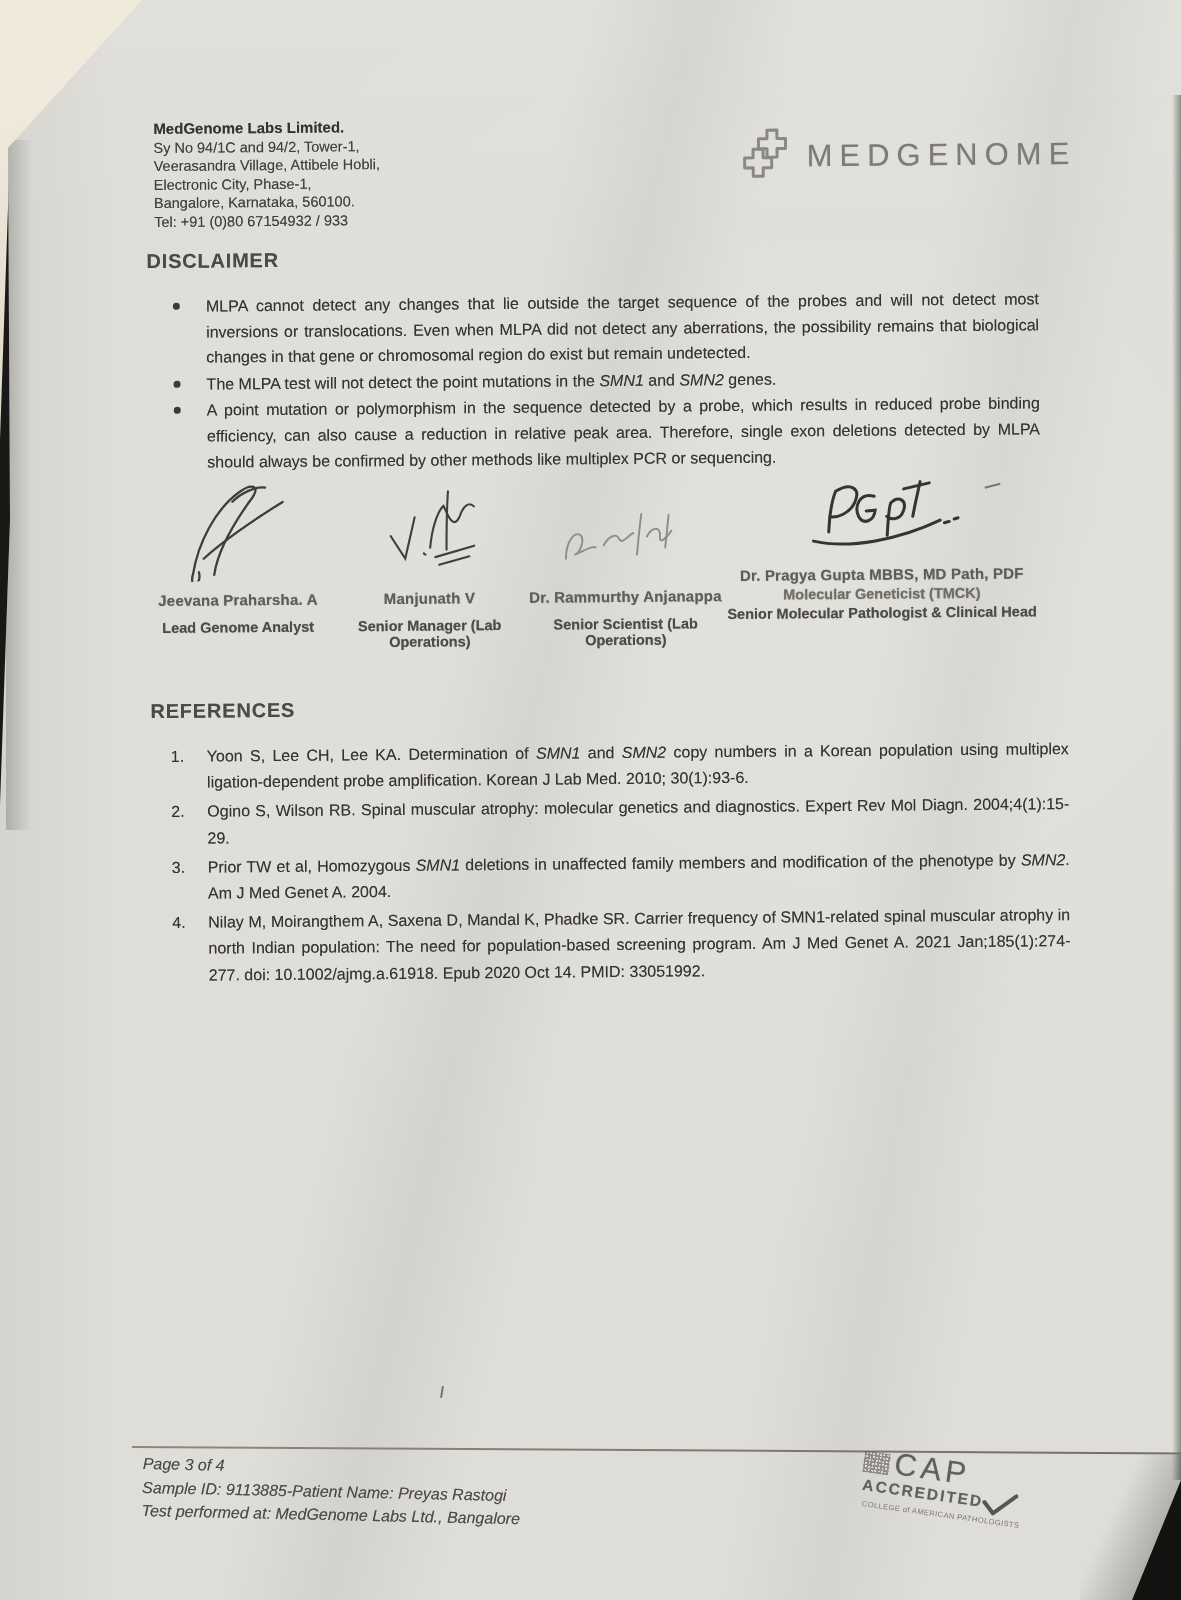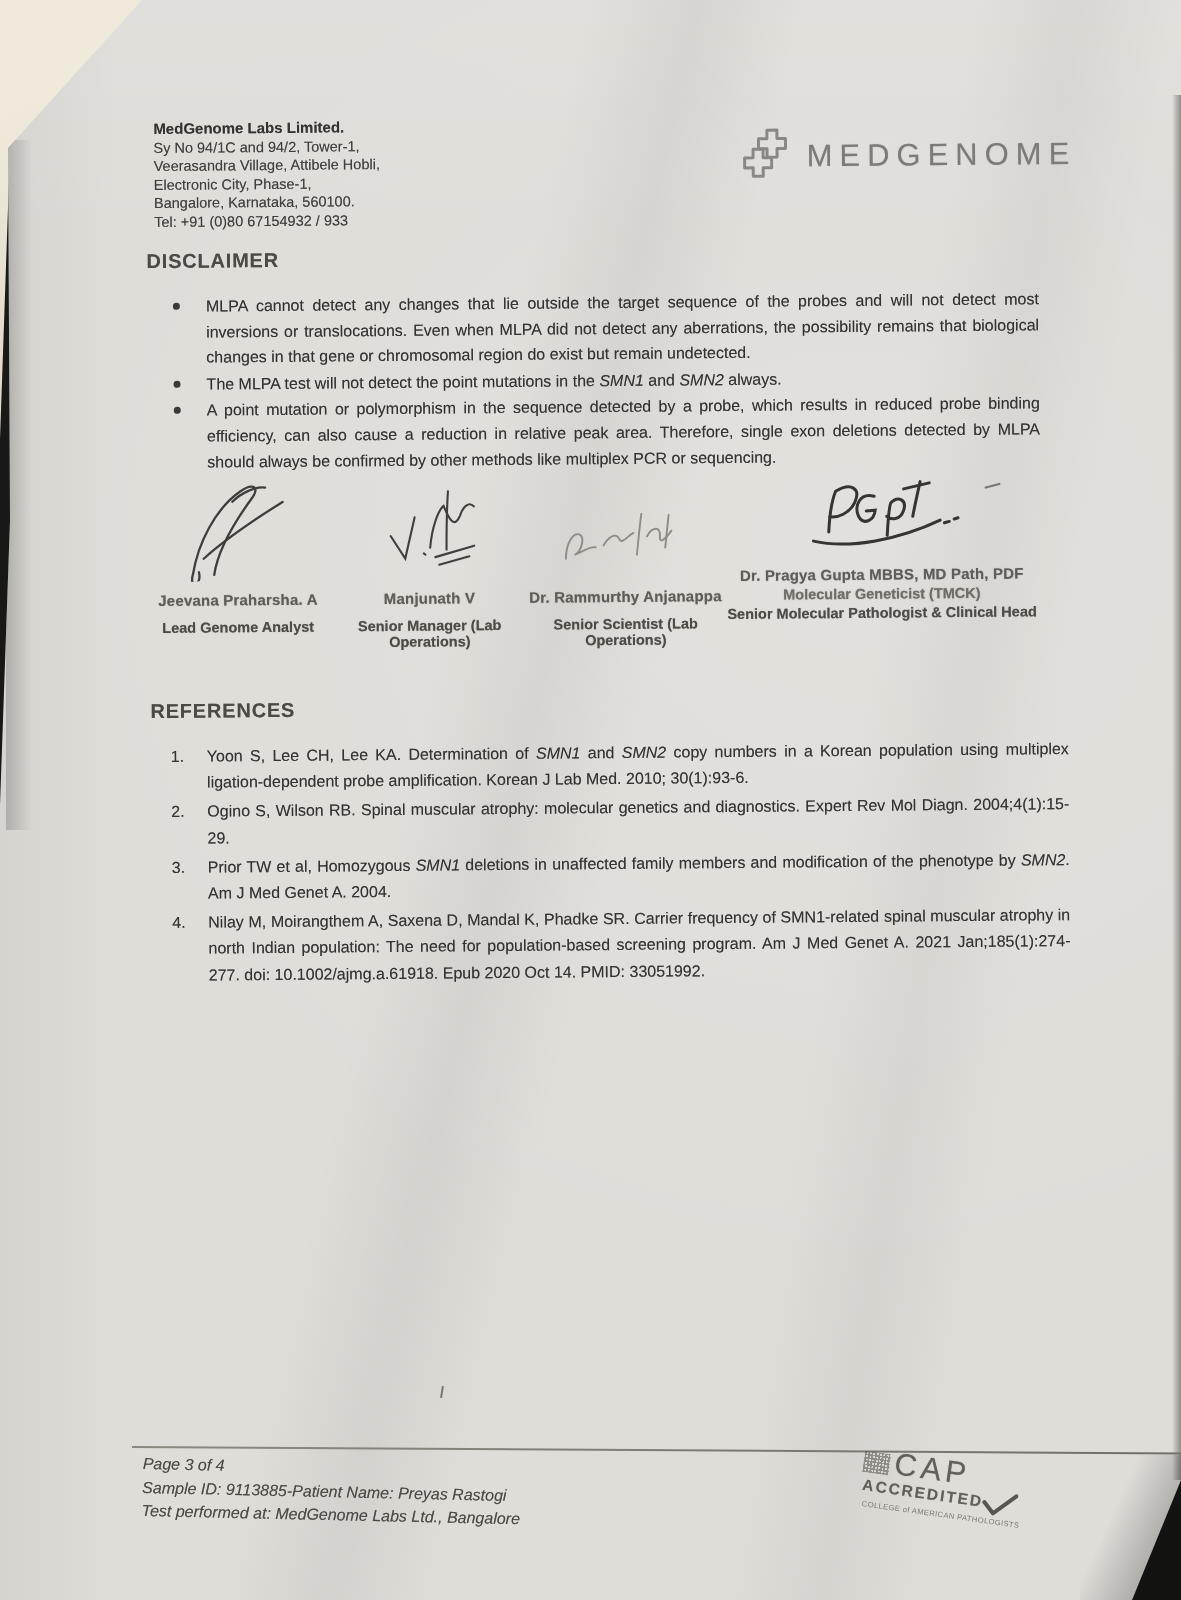--- a/index.html
+++ b/index.html
@@ -139,21 +139,21 @@
 
       <h2 class="sec-heading h-disclaimer">DISCLAIMER</h2>
       <ul class="bullets">
   <li class="bullet-item">
     <span class="bullet-dot"></span>
     <span class="seg"><span>MLPA cannot detect any changes that lie outside the target sequence of the probes and will not detect most inversions or translocations. Even when MLPA did not detect any aberrations, the possibility remains that biological changes in that gene or chromosomal region do exist but remain undetected.</span></span>
   </li>
 
   <li class="bullet-item">
     <span class="bullet-dot"></span>
-    <span class="seg"><span>The MLPA test will not detect the point mutations in the </span><i>SMN1</i><span> and </span><i>SMN2</i><span> always.</span></span>
+    <span class="seg"><span>The MLPA test will not detect the point mutations in the </span><i>SMN1</i><span> and </span><i>SMN2</i><span> genes.</span></span>
   </li>
 
   <li class="bullet-item">
     <span class="bullet-dot"></span>
     <span class="seg"><span>A point mutation or polymorphism in the sequence detected by a probe, which results in reduced probe binding efficiency, can also cause a reduction in relative peak area. Therefore, single exon deletions detected by MLPA should always be confirmed by other methods like multiplex PCR or sequencing.</span></span>
   </li>
 </ul>
 
       <div class="sigcol col-1">
         <div class="sigbox">

